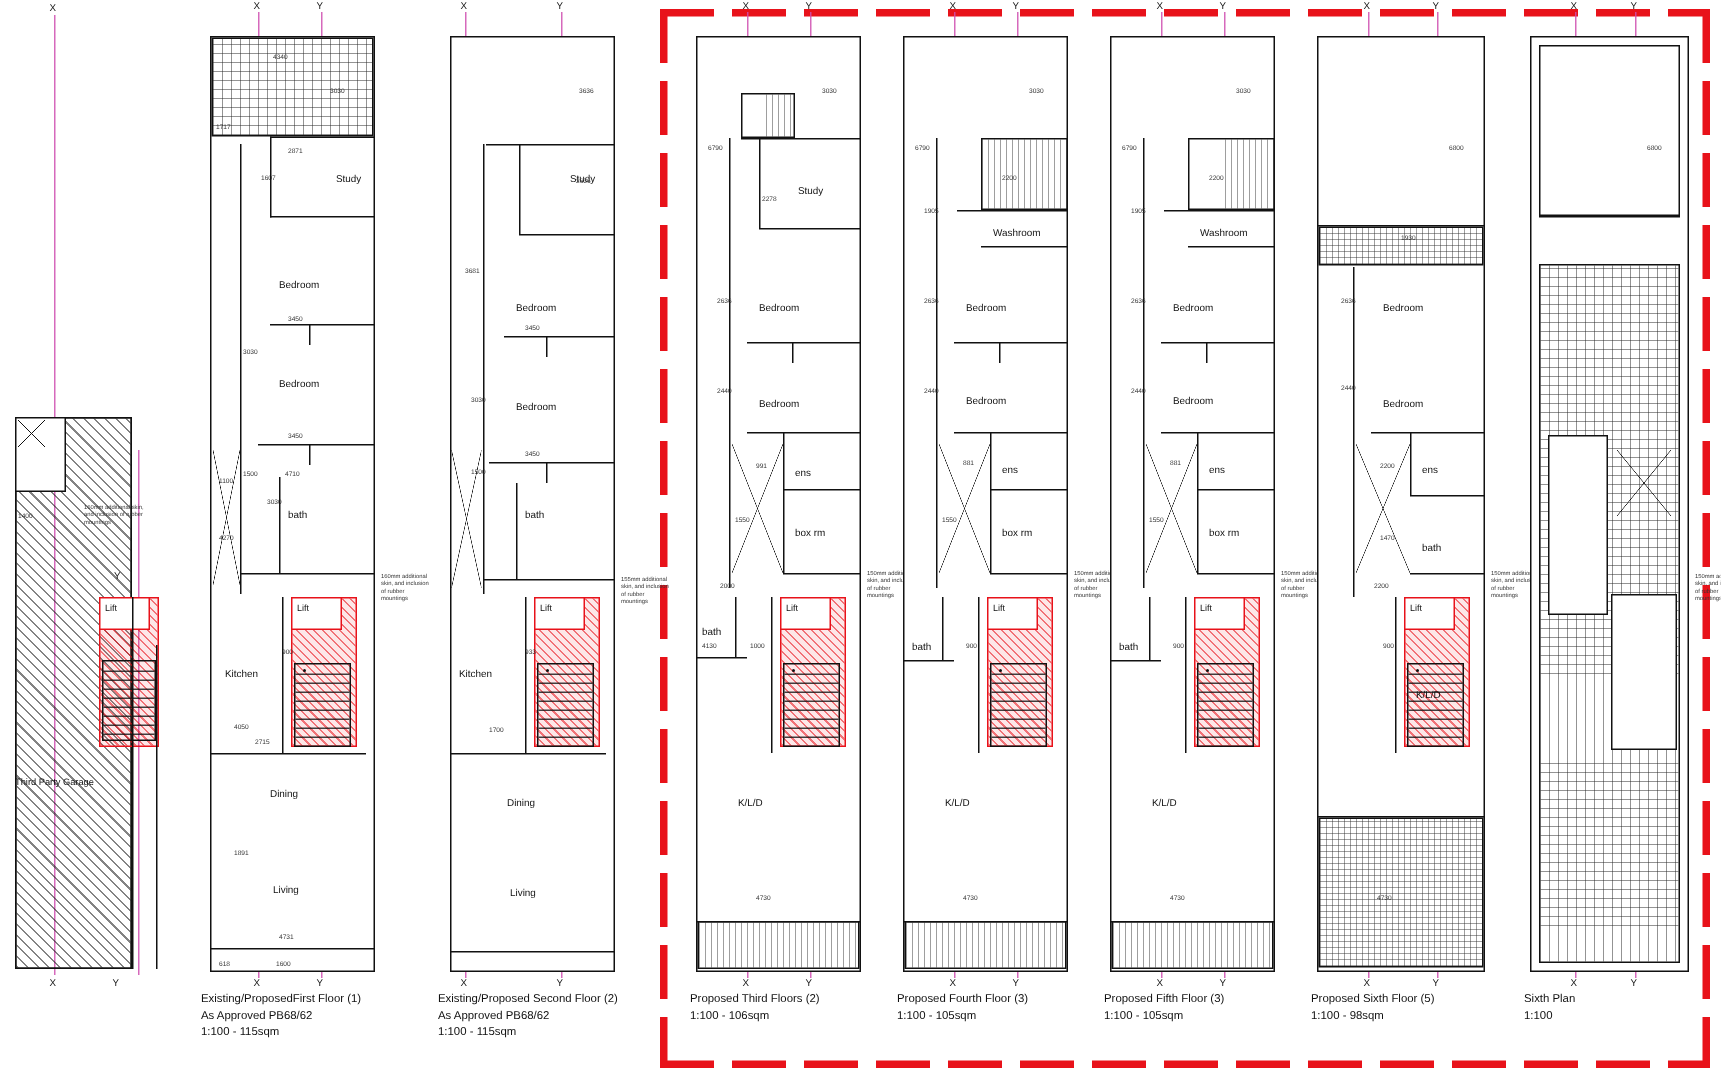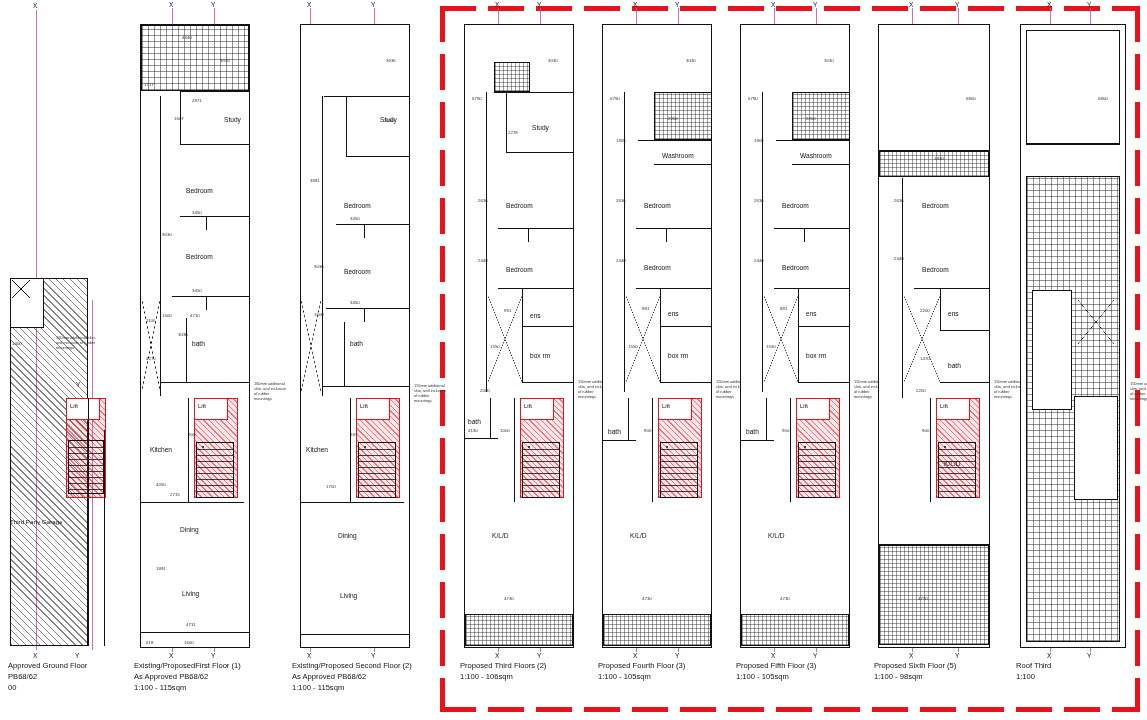--- a/index.html
+++ b/index.html
@@ -146,23 +146,20 @@
         <i style="top:24px;"></i>
       <i style="top:30px;"></i>
         <i style="top:36px;"></i>
         <i style="top:42px;"></i>
         <i style="top:48px;"></i>
     </div>
     <div class="wall" style="left:88px;top:398px;width:1.4px;height:248px;"></div>
     <div class="wall" style="left:104px;top:430px;width:1.4px;height:216px;"></div>
     <div class="room" style="left:10px;top:518px;font-size:6.2px;">Third Party Garage</div>
     <div class="note" style="left:56px;top:336px;width:46px;">160mm additional skin, and inclusion of rubber mountings</div>
-    <div class="caption" style="left:8px;top:660px;width:122px;">Approved Ground Floor
-PB68/62
-00</div>
   </div>
 
   <div class="plan" style="left:132px;top:0;width:140px;height:700px;">
     <div class="axis v" style="left:40px;top:8px;height:644px;"></div>
     <div class="axis v" style="left:82px;top:8px;height:644px;"></div>
     <div class="axislabel" style="left:37px;top:1px;">X</div>
     <div class="axislabel" style="left:79px;top:1px;">Y</div>
     <div class="axislabel" style="left:37px;top:652px;">X</div>
     <div class="axislabel" style="left:79px;top:652px;">Y</div>
 
@@ -553,17 +550,17 @@
 
     <div class="planbox" style="left:8px;top:24px;width:106px;height:624px;"></div>
     <div class="inner" style="left:14px;top:30px;width:94px;height:114px;"></div>
     <div class="dim" style="left:86px;top:96px;">6800</div>
     <div class="wall" style="left:14px;top:144px;width:94px;height:1.3px;"></div>
     <div class="tilegrid" style="left:14px;top:176px;width:94px;height:466px;"></div>
     <div class="inner" style="left:20px;top:290px;width:40px;height:120px;background:#fff;"></div>
     <div class="inner" style="left:62px;top:396px;width:44px;height:104px;background:#fff;"></div>
     <div class="xcross" style="left:66px;top:300px;width:36px;height:44px;"></div>
     <div class="note" style="left:118px;top:382px;width:34px;">150mm additional skin, and inclusion of rubber mountings</div>
-    <div class="caption" style="left:4px;top:660px;width:120px;">Roof Third
+    <div class="caption" style="left:4px;top:660px;width:120px;">Sixth Plan
 1:100</div>
   </div>
 
 </div>
 
 </body></html>

